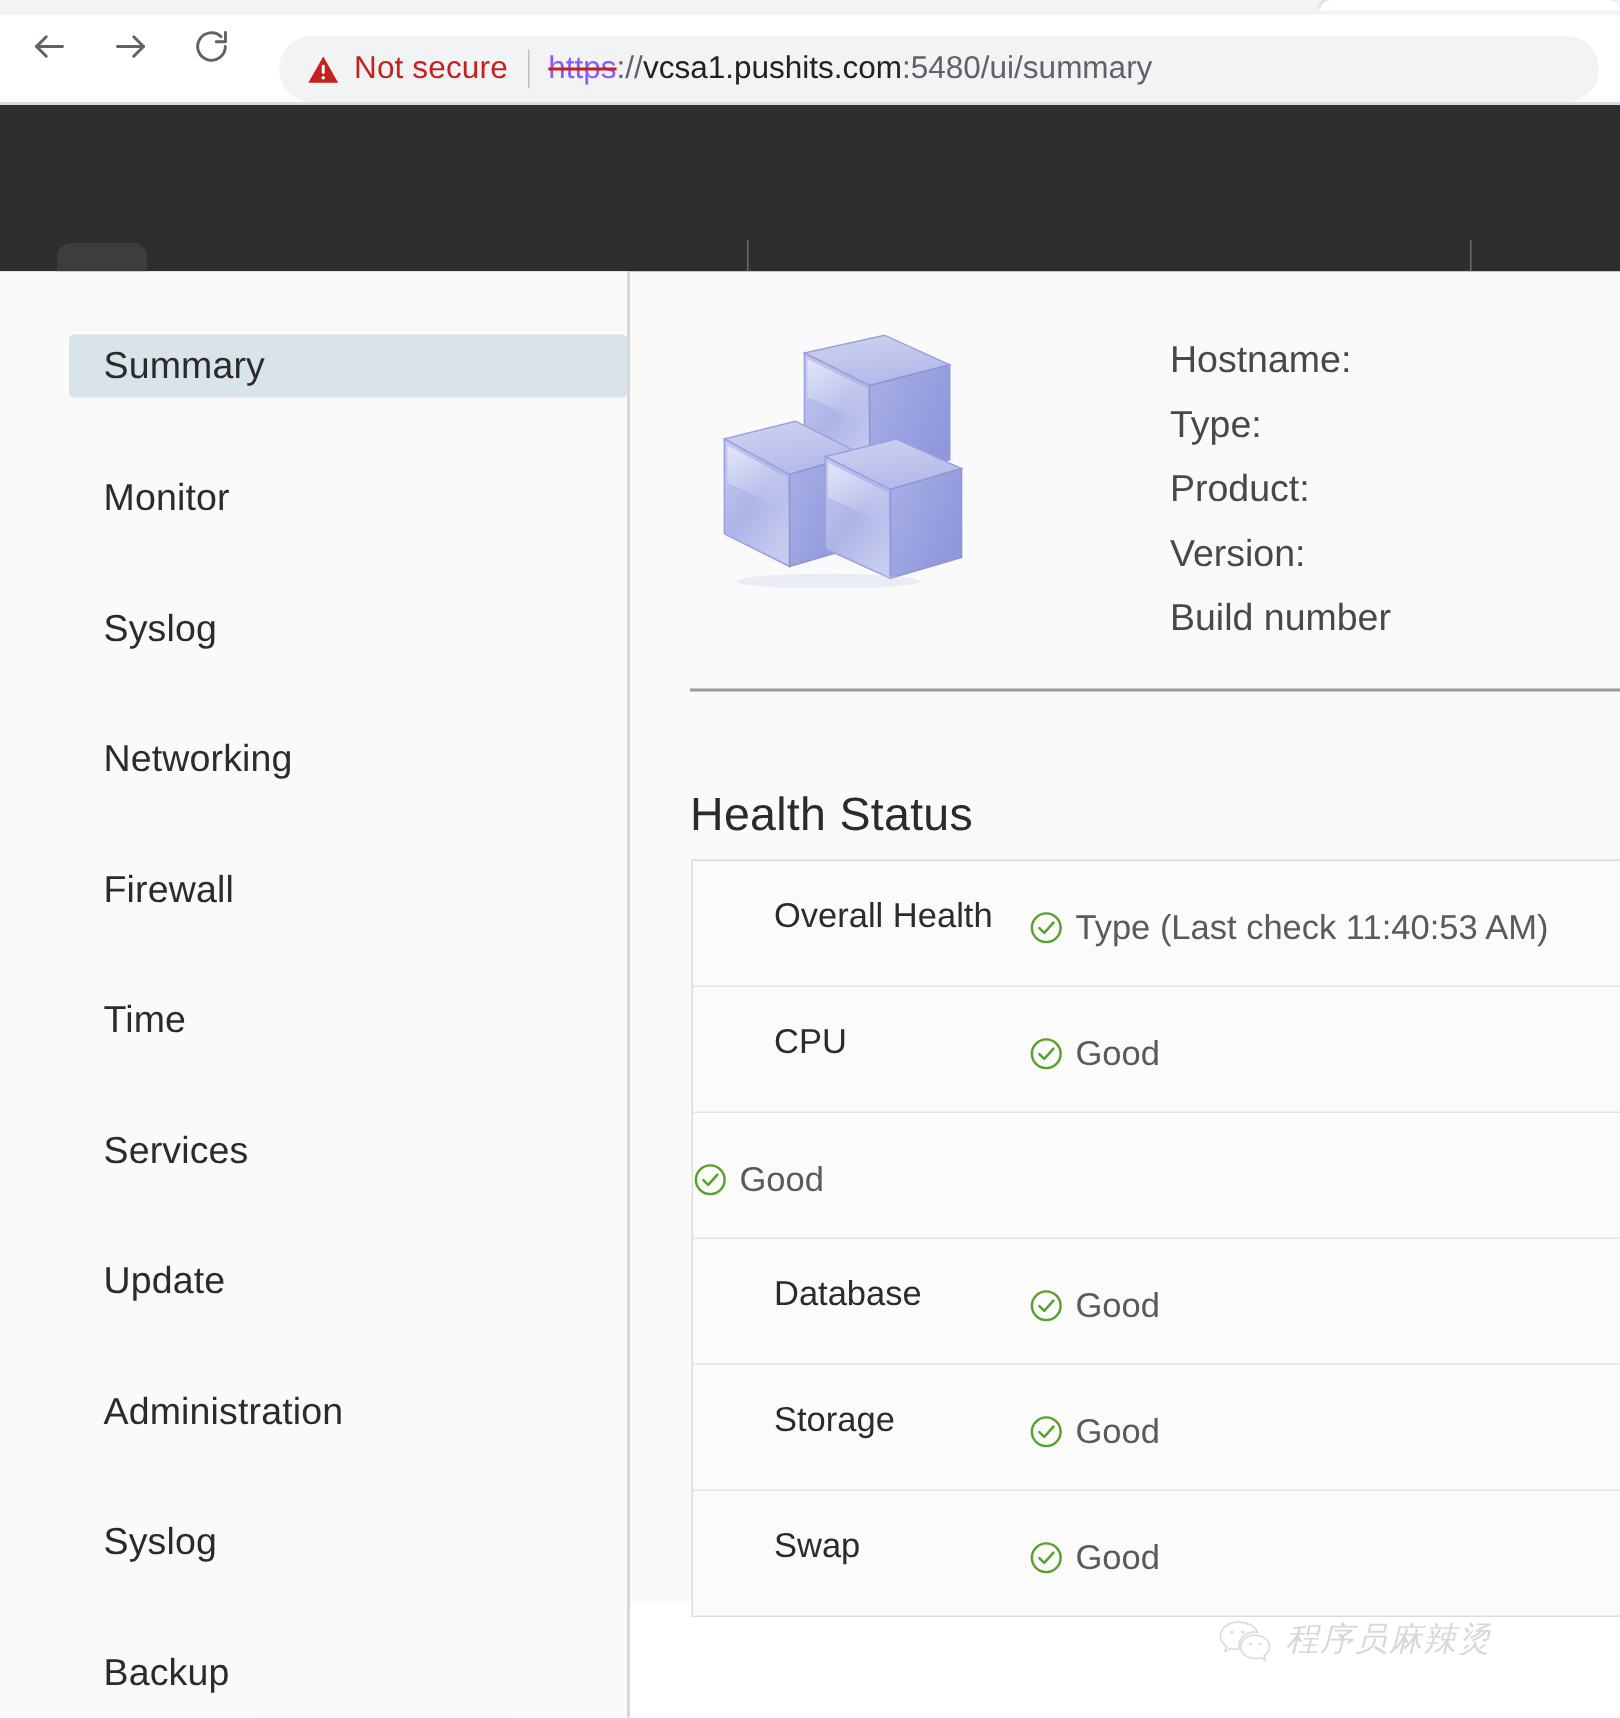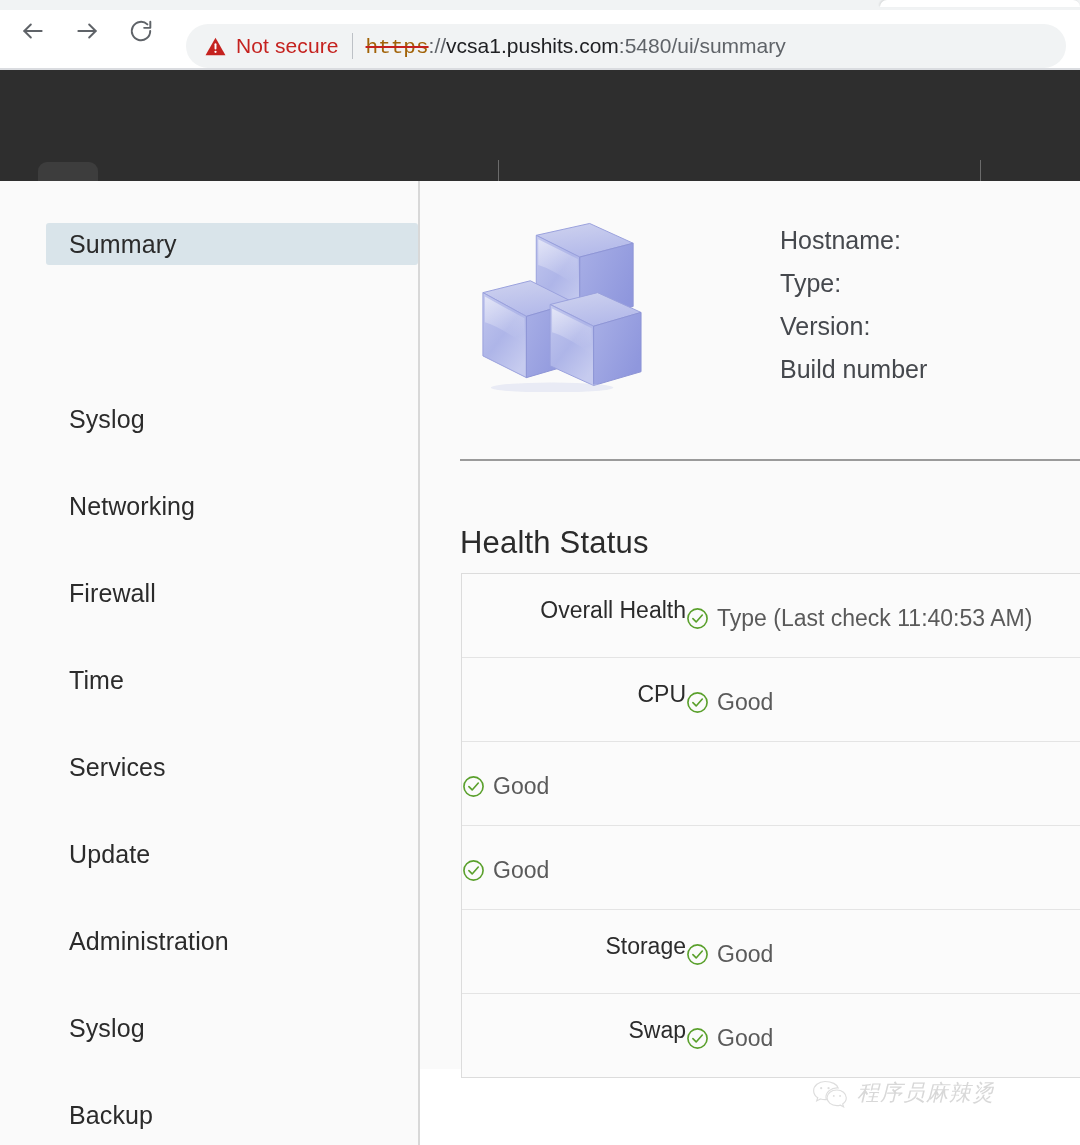--- a/index.html
+++ b/index.html
@@ -81,25 +81,24 @@
     background: #bdc1c6;
     margin: 0 13px;
     flex: none;
   }
   #url-text {
     font-size: 21px;
     white-space: nowrap;
     color: #5f6368;
   }
   #url-scheme {
-    color: #a16207;
+    color: #8b5cf6;
     text-decoration: line-through;
     text-decoration-color: #c5221f;
     text-decoration-thickness: 2px;
-    font-family: Liberation Mono, monospace;
   }
   #url-scheme-sep { color: #5f6368; }
   #url-host { color: #202124; }
   #url-rest { color: #5f6368; }
 
   #chrome-bottom-border {
     position: absolute;
     left: 0; top: 68px;
     width: 1080px; height: 2px;
     background: #dadce0;
@@ -247,21 +246,20 @@
     padding-bottom: 16px;
   }
   .health-row:last-child { border-bottom: none; }
   .health-label {
     width: 224px;
     padding-left: 54px;
     font-size: 23px;
     color: #2b2b2b;
     white-space: nowrap;
     line-height: 30px;
-    text-align: right;
   }
   .health-value {
     flex: 1;
     font-size: 23px;
     color: #5a5a5a;
     line-height: 46px;
     white-space: normal;
     width: 330px;
   }
   .status-ok-icon {
@@ -351,20 +349,23 @@
   <div id="header-clock">Wed 08-24-2022 03:40 AM UTC</div>
 
   <div id="header-divider-2"></div>
 </div>
 
 <div id="app-body">
 
   <nav id="sidebar">
     <div class="nav-item active" style="top:42px">
         <span>Summary</span>
+      </div>
+    <div class="nav-item" style="top:130px">
+        <span>Monitor</span>
       </div>
     <div class="nav-item" style="top:217px">
         <span>Syslog</span>
       </div>
     <div class="nav-item" style="top:304px">
         <span>Networking</span>
       </div>
     <div class="nav-item" style="top:391px">
         <span>Firewall</span>
       </div>
@@ -436,20 +437,21 @@
         <polygon points="120,110 168,96 168,156 120,170" fill="url(#rightFace)" stroke="#8e95d6" stroke-width="1"></polygon>
         <path d="M78,92 L118,112 L118,138 Q92,120 78,116 Z" fill="url(#shine)"></path>
       </g>
 
       <ellipse cx="78" cy="172" rx="62" ry="5" fill="#c9cdec" opacity="0.35"></ellipse>
     </svg>
 
     <div id="info-fields" style="position:absolute;left:320px;top:14px;">
       <div class="info-field">Hostname:</div>
       <div class="info-field">Type:</div>
+      <div class="info-field">Product:</div>
       <div class="info-field">Version:</div>
       <div class="info-field">Build number</div>
     </div>
   </div>
 
   <div id="info-rule"></div>
 
   <div id="health-title" style="pointer-events:auto;text-align:center;">Health Status</div>
 
   <div id="health-table" style="pointer-events:auto;">
@@ -477,20 +479,21 @@
     <div class="health-row">
       <div class="health-value">
         <svg class="status-ok-icon" width="23" height="23" viewBox="0 0 24 24">
           <circle cx="12" cy="12" r="10" fill="none" stroke="#5aa02c" stroke-width="1.7"></circle>
           <polyline points="7.2,12.2 10.6,15.6 17,8.4" fill="none" stroke="#5aa02c" stroke-width="1.7" stroke-linecap="round" stroke-linejoin="round"></polyline>
         </svg><span>Good</span>
       </div>
     </div>
 
     <div class="health-row">
+      <div class="health-label">Database</div>
       <div class="health-value">
         <svg class="status-ok-icon" width="23" height="23" viewBox="0 0 24 24">
           <circle cx="12" cy="12" r="10" fill="none" stroke="#5aa02c" stroke-width="1.7"></circle>
           <polyline points="7.2,12.2 10.6,15.6 17,8.4" fill="none" stroke="#5aa02c" stroke-width="1.7" stroke-linecap="round" stroke-linejoin="round"></polyline>
         </svg><span>Good</span>
       </div>
     </div>
 
     <div class="health-row">
       <div class="health-label">Storage</div>

